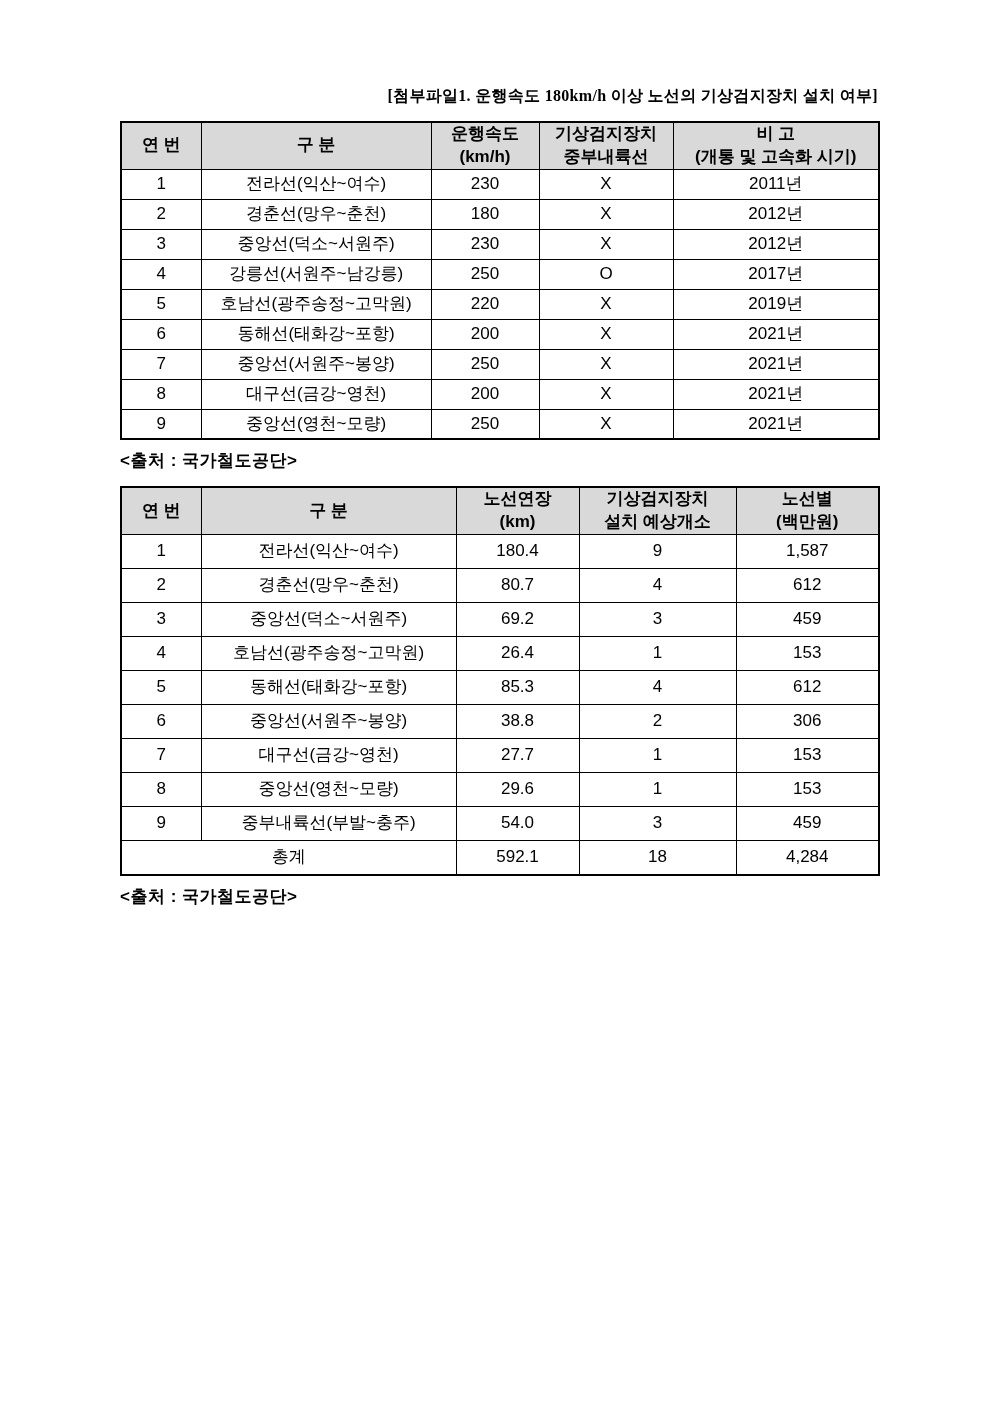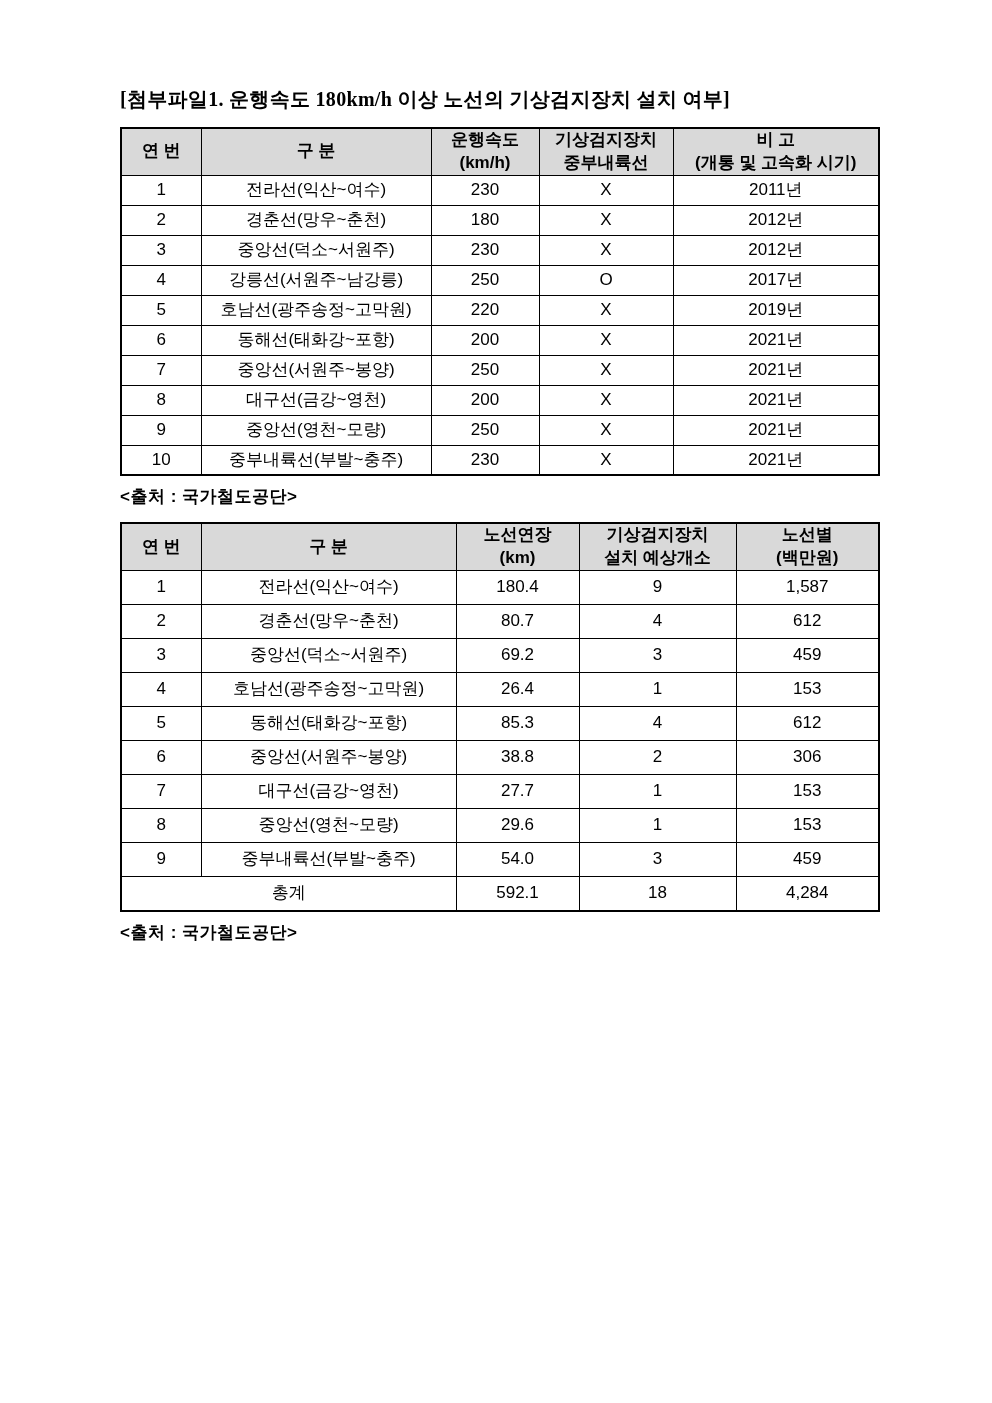--- a/index.html
+++ b/index.html
@@ -12,23 +12,23 @@
     position: relative;
   }
   .page {
     width: 992px;
     height: 1403px;
     padding: 86px 114px 0 120px;
     overflow: hidden;
   }
   .doc-title {
     font-family: "Liberation Serif", serif;
-    font-size: 20px;
+    font-size: 16px;
     font-weight: bold;
-    text-align: left;
+    text-align: right;
     white-space: nowrap;
     letter-spacing: 0.3px;
     width: 758px;
     overflow: visible;
   }
   .doc-table {
     border-collapse: collapse;
     table-layout: fixed;
     width: 758px;
     margin-top: 14px;
@@ -164,27 +164,20 @@
           <td>X</td>
           <td>2021년</td>
         </tr>
         <tr>
           <td>9</td>
           <td>중앙선(영천~모량)</td>
           <td>250</td>
           <td>X</td>
           <td>2021년</td>
         </tr>
-        <tr>
-          <td>10</td>
-          <td>중부내륙선(부발~충주)</td>
-          <td>230</td>
-          <td>X</td>
-          <td>2021년</td>
-        </tr>
       </tbody>
   </table>
 
   <div class="source">&lt;출처 : 국가철도공단&gt;</div>
 
 
   <table class="doc-table t2">
     <colgroup>
       <col class="c1">
         <col class="c2">

